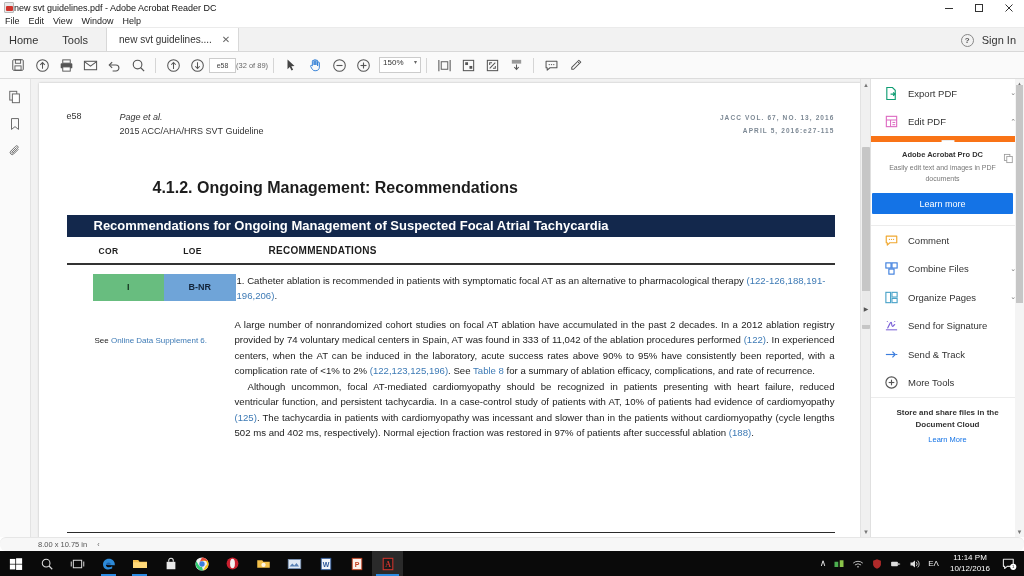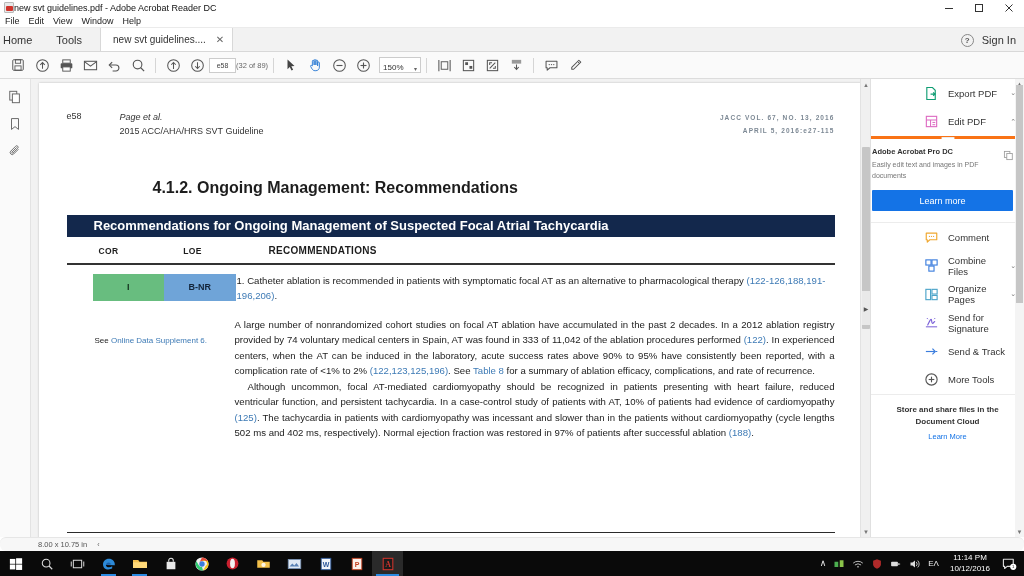--- a/index.html
+++ b/index.html
@@ -54,21 +54,21 @@
   .tabbar {
     height: 24px; background: #f2f2f2;
     display: flex; align-items: stretch;
     border-bottom: 1px solid #d8d8d8;
     position: relative;
   }
   .tabbar .homebtn, .tabbar .toolsbtn {
     display: flex; align-items: center; padding: 0 12px;
     font-size: 11px; color: #333;
   }
-  .tabbar .homebtn { padding-left: 3px; }
+  .tabbar .homebtn { padding-left: 9px; }
   .doctab {
     display: flex; align-items: center;
     background: #ffffff; border-left: 1px solid #d8d8d8;
     border-right: 1px solid #d8d8d8;
     padding: 0 8px 0 12px; font-size: 10px; color: #333;
     min-width: 110px; justify-content: space-between; gap: 10px;
     margin-left: 6px;
   }
   .doctab .x { font-size: 10px; color: #666; }
   .signin-wrap {
@@ -94,21 +94,21 @@
   .tb svg { display: block; }
   .tbsep { width: 1px; height: 15px; background: #d5d5d5; margin: 0 5px; }
   .pagebox {
     width: 27px; height: 15px; border: 1px solid #ccc;
     background: #fff; font-size: 7px; color: #444;
     display: flex; align-items: center; justify-content: center;
   }
   .pagecount { font-size: 7.5px; color: #666; white-space: nowrap;}
   .zoombox {
     width: 42px; height: 16px; border: 1px solid #ccc; background: #fff;
-    font-size: 8px; color: #333; display: flex; align-items: flex-end;
+    font-size: 8px; color: #333; display: flex; align-items: flex-start;
     justify-content: space-between; padding: 0 3px; margin-left: 4px;
   }
   .caret-s { font-size: 6px; color: #666; }
 
   
   .main {
     position: absolute; top: 79px; left: 0; right: 0; bottom: 39px;
     display: flex; background: #f7f7f7;
   }
   
@@ -215,28 +215,28 @@
   }
 
   
   .toolspane {
     width: 154px; background: #fff; border-left: 1px solid #e0e0e0;
     position: relative; overflow: hidden;
     display: flex; flex-direction: column;
   }
   .tool-item {
     height: 28.5px; display: flex; align-items: center;
-    padding: 0 8px 0 12px; gap: 9px; font-size: 9.5px; color: #333; margin-left: 40px;
+    padding: 0 8px 0 12px; gap: 9px; font-size: 9.5px; color: #333;
   }
   .tool-item .tlabel { flex: 1; }
   .tool-item .chev { font-size: 7px; color: #777; }
   .tool-ico { width: 16px; height: 16px; display:flex; align-items:center; justify-content:center;}
   .promo {
-    border-top: 3px solid #f97316; border-bottom: 1px solid #ececec;
-    padding: 8px 11px 11px 1px; position: relative;
+    border-top: 6px solid #f97316; border-bottom: 1px solid #ececec;
+    padding: 8px 11px 11px 1px; position: relative; text-align: center;
   }
   .promo .ptitle { font-size: 7.5px; font-weight: bold; color: #333; }
   .promo .pdesc { font-size: 7px; color: #777; line-height: 1.5; margin-top: 4px; }
   .promo .pcopy { position: absolute; right: 10px; top: 8px; }
   .learnmore-btn {
     margin-top: 9px; height: 21px; background: #1473e6; color: #fff;
     display: flex; align-items: center; justify-content: center;
     font-size: 9px; border-radius: 1px;
   }
   .promo-notch {

